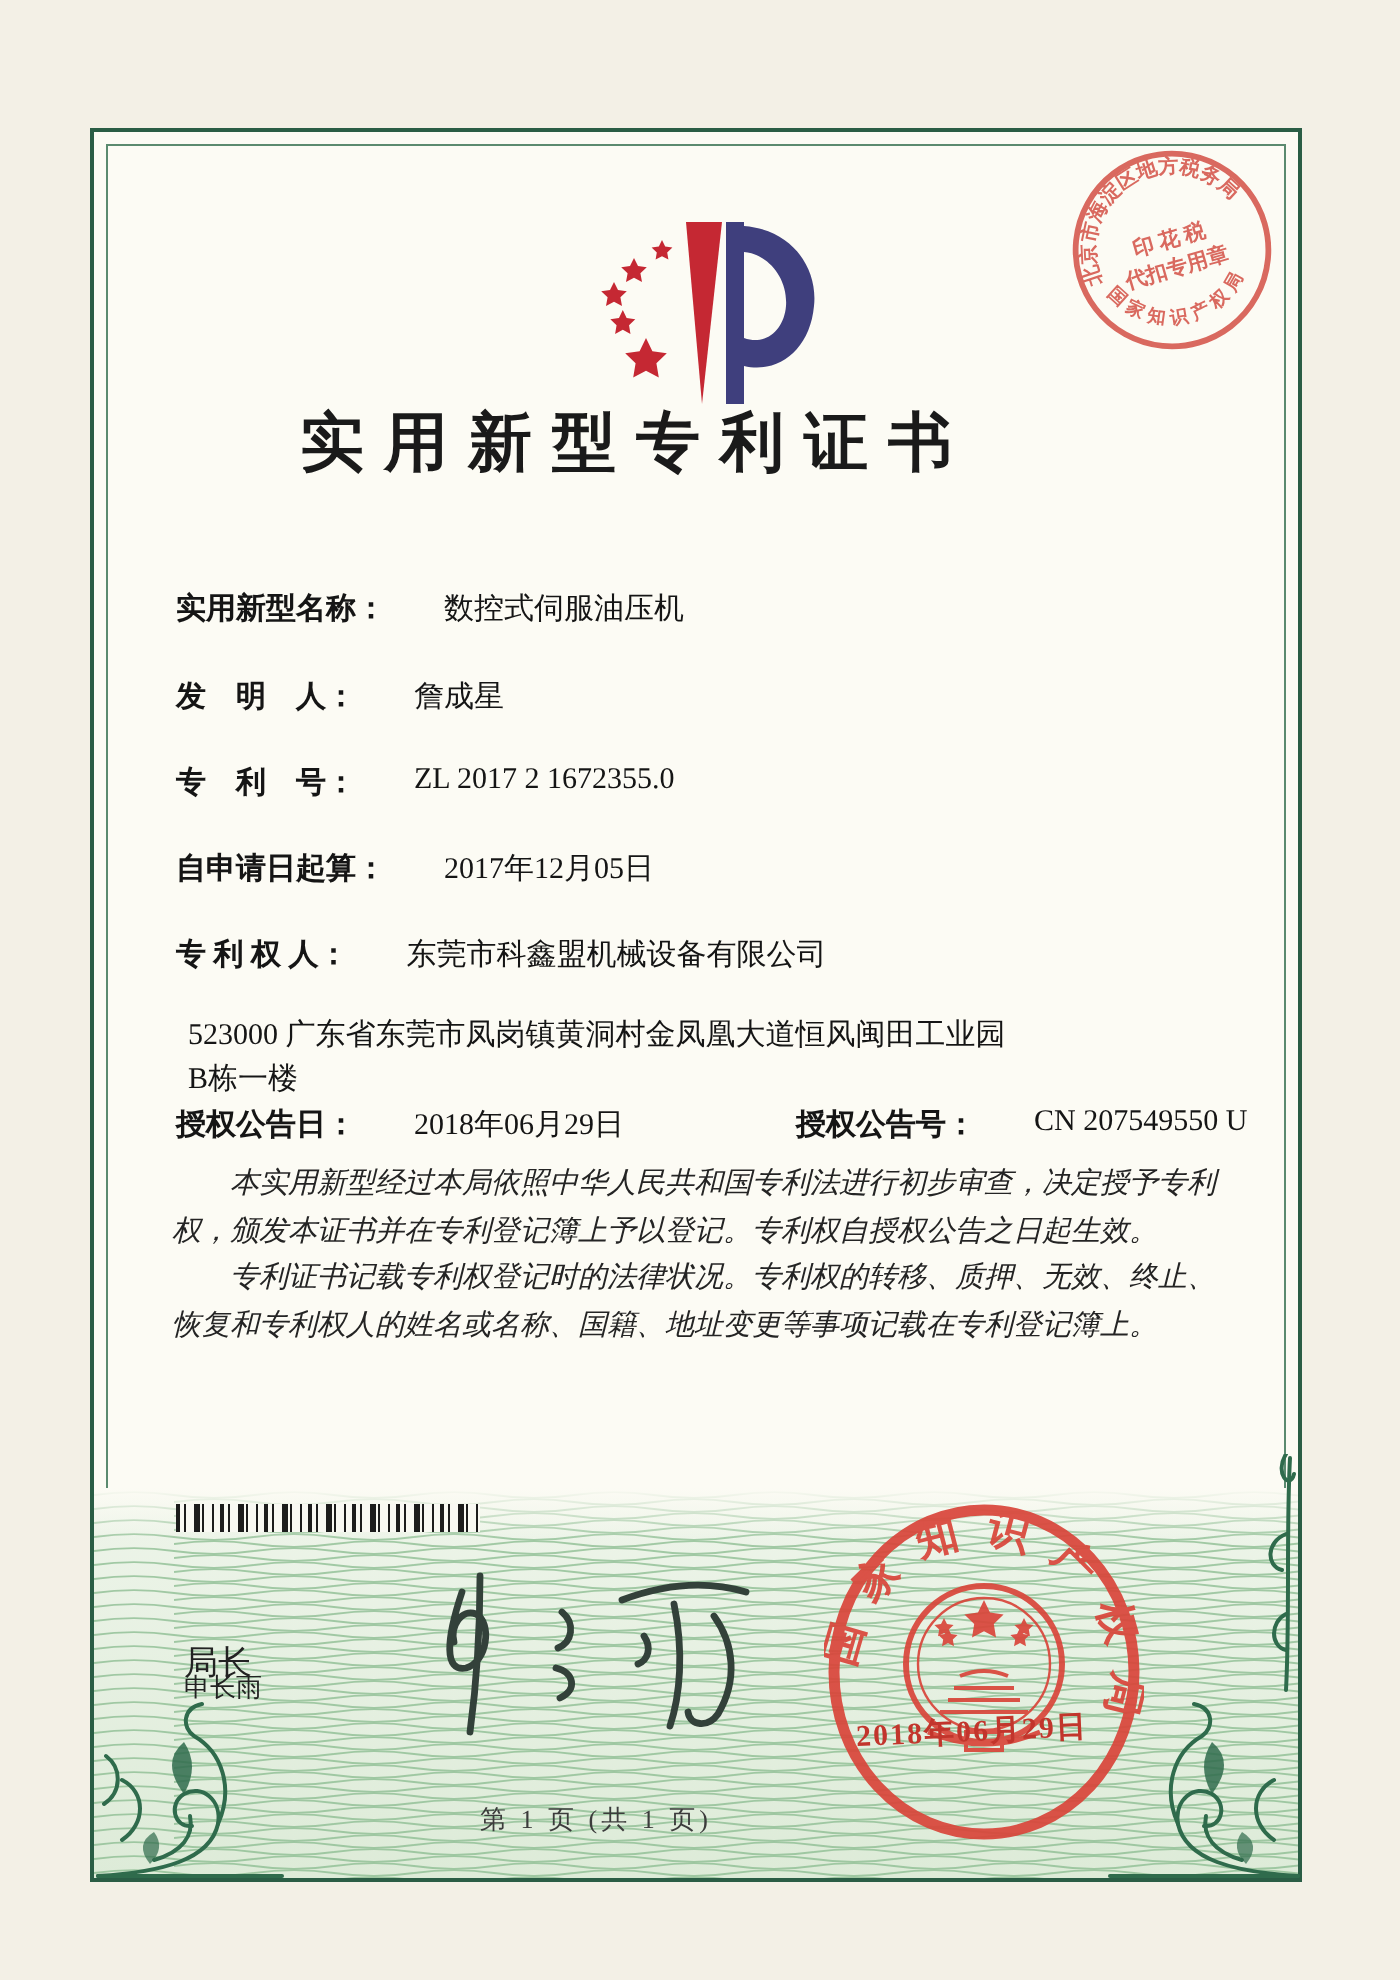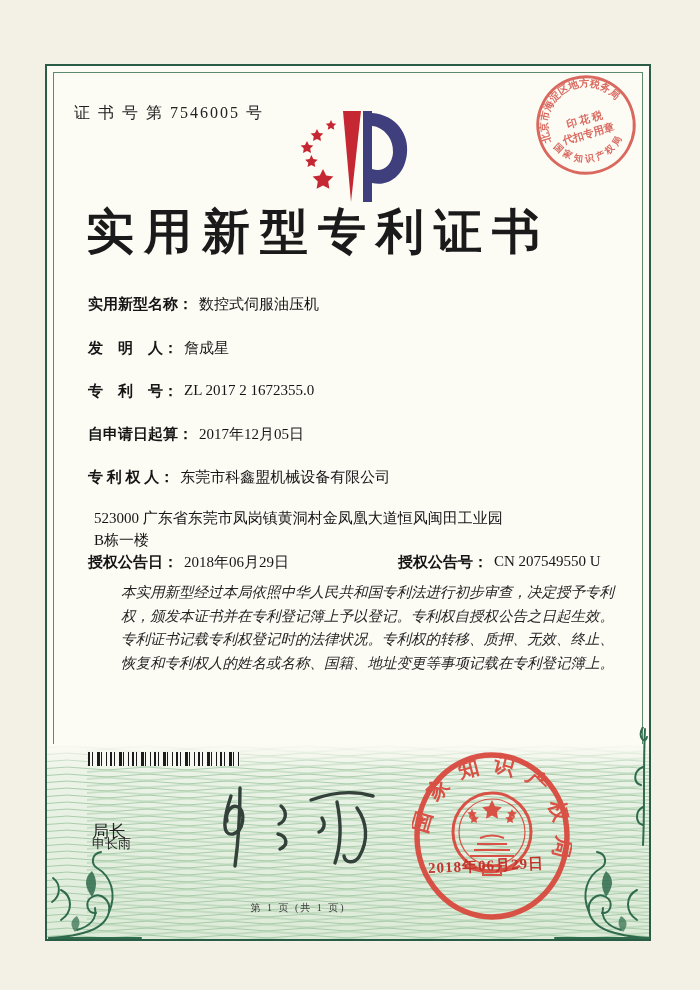--- a/index.html
+++ b/index.html
@@ -5,32 +5,32 @@
   html,body{margin:0;padding:0;background:#e8e6de;}
   #page{position:relative;width:700px;height:990px;margin:0 auto;background:#f3f0e6;overflow:hidden;
         font-family:"Liberation Serif","DejaVu Serif",serif;color:#1e1e1e;}
   
   .frame{position:absolute;left:45px;top:64px;width:606px;height:877px;background:#fcfbf4;
          border:2.5px solid #2a5d45;box-sizing:border-box;}
   .frame-inner{position:absolute;left:6px;top:6px;right:6px;bottom:6px;border:1px solid #5b8a6f;}
   
   .cert-no{position:absolute;left:74px;top:103px;font-size:16px;letter-spacing:2px;color:#222;}
   .logo{position:absolute;left:281px;top:107px;}
-  .title{position:absolute;left:0;top:200px;width:636px;text-align:center;font-size:48px;
+  .title{position:absolute;left:0;top:200px;width:636px;text-align:center;font-size:32px;
          font-weight:700;letter-spacing:10px;color:#1a1a1a;}
   
-  .frow{position:absolute;left:88px;font-size:15px;color:#151515;display:flex;}
+  .frow{position:absolute;left:88px;font-size:15px;color:#151515;display:flex;gap:23px;}
   .frow .lbl{font-weight:600;white-space:pre;flex:none;}
   .frow .val{margin-left:6px;}
   .r0{top:295px}.r1{top:339px}.r2{top:382px}.r3{top:425px}.r4{top:468px}
   .r5{top:507px}.r5 .val{width:410px;line-height:22px;}
   .r6{top:553px}.r6b{top:553px;left:398px;font-family:Liberation Serif, serif;}
   
   .bodytext{position:absolute;left:86px;top:581px;width:528px;font-size:14.5px;line-height:23.5px;
-            color:#242424;font-style:italic;text-align:right;}
+            color:#242424;font-style:italic;}
   .bodytext p{margin:0;text-indent:2em;}
   
   .band{position:absolute;left:47px;top:744px;width:602px;height:195px;
         background:linear-gradient(#eef5ea, #ddebd8);}
   .band .fade{position:absolute;left:0;top:0;width:100%;height:26px;
         background:linear-gradient(#fcfbf4,rgba(252,251,244,0));}
   .band svg{position:absolute;left:0;top:0;}
   
   .barcode{position:absolute;left:88px;top:752px;width:152px;height:14px;
     background:repeating-linear-gradient(90deg,#1c1c1c 0 2px,#f8f8f2 2px 4px,#1c1c1c 4px 5px,
@@ -43,21 +43,21 @@
   
   .seal{position:absolute;left:412px;top:750px;opacity:.92;}
   .seal-date{position:absolute;left:428px;top:856px;width:140px;font-size:15px;font-weight:700;
              color:#c2352c;letter-spacing:1px;transform:rotate(-2.5deg);}
   
   .taxstamp{position:absolute;left:533px;top:72px;transform:rotate(-16deg);opacity:.88;}
   
   .orn-left{position:absolute;left:47px;top:842px;}
   .orn-right{position:absolute;left:551px;top:727px;transform:scaleX(-1);}
   
-  .footer{position:absolute;left:0;top:901px;width:596px;text-align:center;font-size:10px;
+  .footer{position:absolute;left:0;top:901px;width:596px;text-align:center;font-size:13px;
           letter-spacing:2px;color:#3c3c3c;}
   text{font-family:"Liberation Serif","DejaVu Serif",serif;}
 </style>
 </head>
 <body>
 
 <div id="page">
 
   <div class="frame">
     <div class="frame-inner"></div>
@@ -98,21 +98,20 @@
       <path d="M2,211 C34,209 58,203 62,185 C64,173 54,165 45,170 C37,175 40,187 49,186"></path>
       <path d="M62,185 C70,167 64,149 50,141 C44,137 44,127 54,125"></path>
       <path d="M14,193 C26,185 26,169 14,163"></path>
       <path d="M30,203 C44,199 50,191 48,181"></path>
       <path d="M2,211 L96,211"></path>
     </g>
     <path d="M45,170 q-12,-16 0,-26 q8,12 0,26" fill="#2f6b4c" opacity=".85"></path>
     <path d="M28,205 q-8,-10 2,-16 q6,8 -2,16" fill="#2f6b4c" opacity=".7"></path>
   </svg>
 
-  <div class="cert-no">证 书 号 第 7546005 号</div>
 
   <svg class="logo" width="134" height="100" viewBox="0 0 134 100">
     <g fill="#c52833">
       <path d="M62,4 L80,4 L70,95 Z"></path>
       <path d="M42,62 l3.2,6.6 7.2,1 -5.2,5 1.2,7.2 -6.4,-3.4 -6.4,3.4 1.2,-7.2 -5.2,-5 7.2,-1 Z"></path>
       <path d="M30,46 l2.4,5 5.4,0.8 -3.9,3.8 0.9,5.4 -4.8,-2.6 -4.8,2.6 0.9,-5.4 -3.9,-3.8 5.4,-0.8 Z" transform="scale(0.8) translate(8,14)"></path>
       <path d="M26,34 l2,4 4.4,0.6 -3.2,3 0.8,4.4 -4,-2.1 -4,2.1 0.8,-4.4 -3.2,-3 4.4,-0.6 Z"></path>
       <path d="M36,22 l2,4 4.4,0.6 -3.2,3 0.8,4.4 -4,-2.1 -4,2.1 0.8,-4.4 -3.2,-3 4.4,-0.6 Z"></path>
       <path d="M50,13 l1.6,3.2 3.6,0.5 -2.6,2.5 0.6,3.6 -3.2,-1.7 -3.2,1.7 0.6,-3.6 -2.6,-2.5 3.6,-0.5 Z"></path>
     </g>

